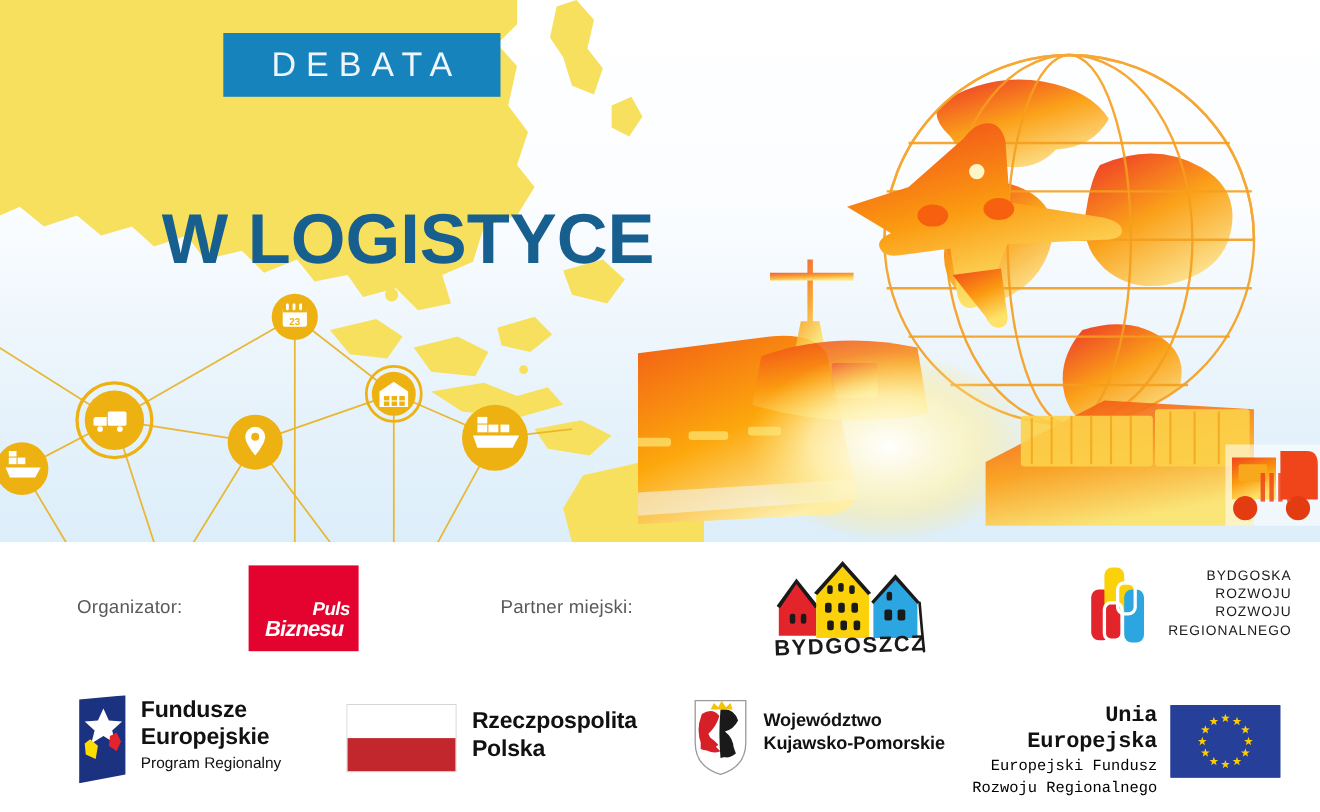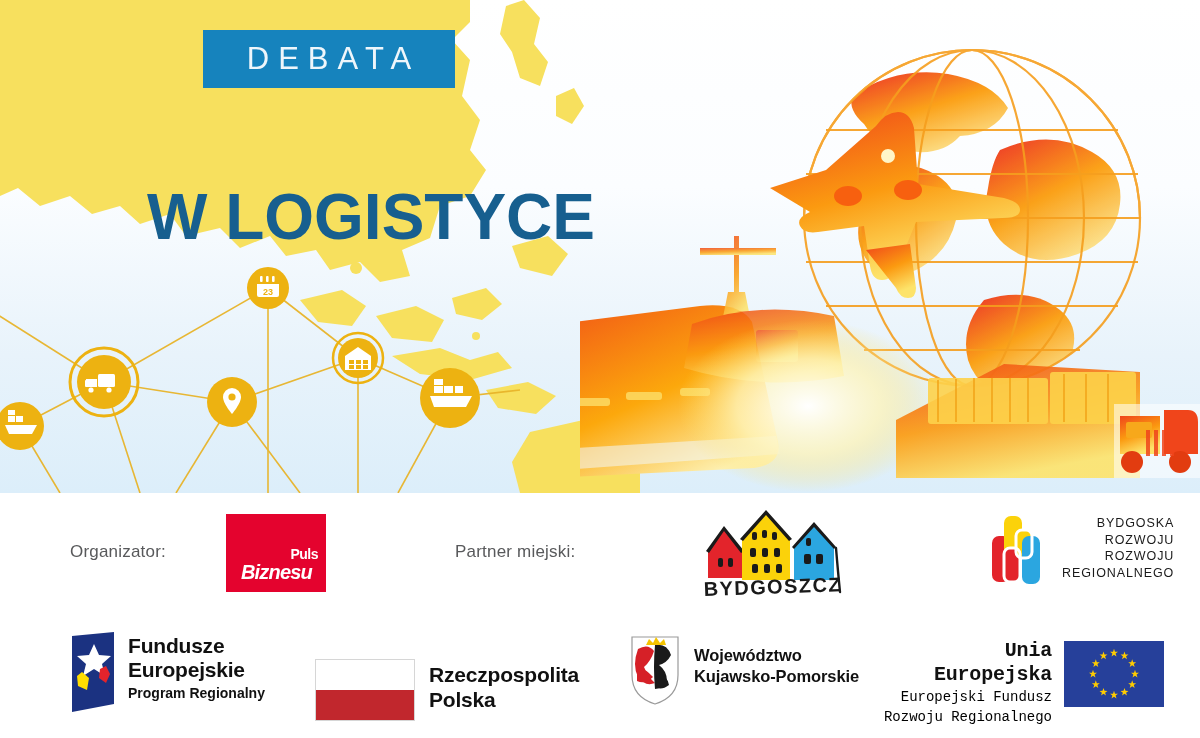--- a/index.html
+++ b/index.html
@@ -39,41 +39,41 @@
 
   
   .footer{position:absolute;left:0;top:493px;width:1200px;height:245px;background:#fff;}
   .lbl{position:absolute;color:#58595b;font-size:17px;font-weight:400;letter-spacing:.2px;}
   .lbl-org{left:70px;top:542px;}
   .lbl-par{left:455px;top:542px;}
 
   
   .puls{position:absolute;left:226px;top:514px;width:100px;height:78px;background:#e4032e;}
   .puls .p1{position:absolute;left:0;right:8px;bottom:30px;text-align:right;color:#fff;
-            font-size:14px;font-weight:bold;line-height:16px;letter-spacing:-.5px;}
+            font-size:17px;font-weight:bold;font-style:italic;line-height:16px;letter-spacing:-.5px;}
   .puls .p2{position:absolute;left:6px;right:5px;bottom:10px;text-align:center;color:#ffffff;
             font-size:20px;font-weight:bold;font-style:italic;line-height:19px;letter-spacing:-.8px;}
 
   
   .bdg{position:absolute;left:690px;top:508px;width:160px;height:92px;}
   .bdg svg{position:absolute;left:0;top:0;}
 
   
   .barr{position:absolute;left:990px;top:512px;width:196px;height:80px;text-align:right;}
   .barr-mark{position:absolute;left:0;top:2px;width:62px;height:74px;}
   .barr-txt{position:absolute;left:72px;top:3px;color:#1a1a1a;font-size:12.5px;
             line-height:16.5px;letter-spacing:.9px;font-weight:400;}
 
   .fe{position:absolute;left:66px;top:628px;width:215px;height:88px;}
   .fe-mark{position:absolute;left:0;top:4px;width:52px;height:80px;}
   .fe-txt{position:absolute;left:62px;top:6px;}
   .fe-txt .b{color:#111;font-size:21px;font-weight:bold;line-height:24px;letter-spacing:-.2px;}
-  .fe-txt .s{color:#111;font-size:14px;font-weight:700;line-height:18px;margin-top:2px;}
-
-  .rp{position:absolute;left:315px;top:656px;width:280px;height:72px;}
+  .fe-txt .s{color:#111;font-size:14px;font-weight:400;line-height:18px;margin-top:2px;}
+
+  .rp{position:absolute;left:315px;top:637px;width:280px;height:72px;}
   .rp-flag{position:absolute;left:0;top:3px;width:100px;height:62px;border:1px solid #d6d6d6;box-sizing:border-box;}
   .rp-flag .w{height:50%;background:#fff;}
   .rp-flag .r{height:50%;background:#c1272d;}
   .rp-txt{position:absolute;left:114px;top:6px;color:#111;font-size:21px;
           font-weight:bold;line-height:25px;letter-spacing:-.2px;}
 
   .wk{position:absolute;left:628px;top:633px;width:260px;height:80px;}
   .wk-mark{position:absolute;left:0;top:0;width:54px;height:74px;}
   .wk-txt{position:absolute;left:66px;top:12px;color:#111;font-size:16.5px;
           font-weight:bold;line-height:21px;letter-spacing:-.1px;}

